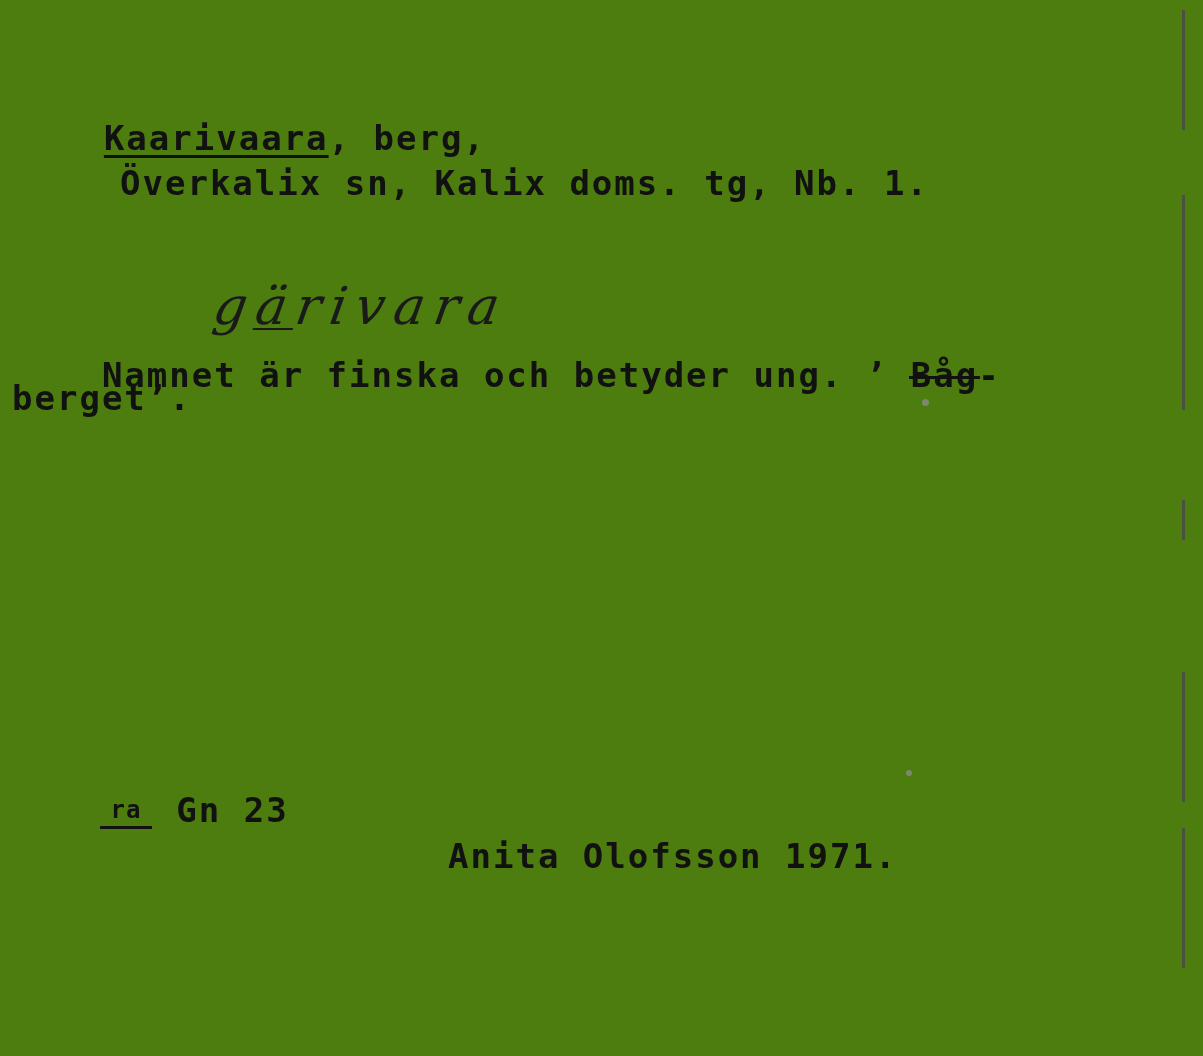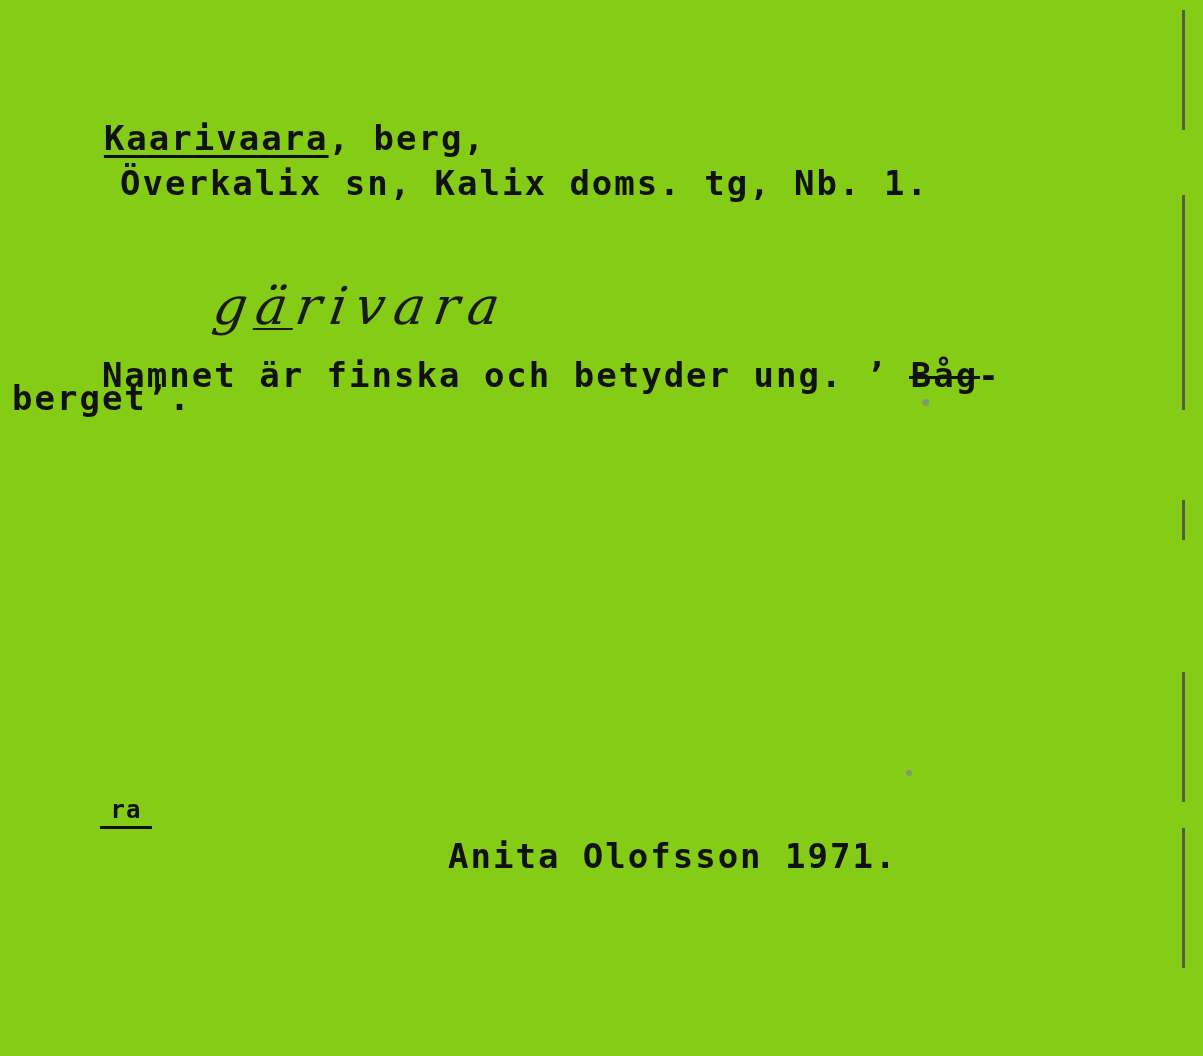--- a/index.html
+++ b/index.html
@@ -12,21 +12,21 @@
     height: 1056px;
     position: relative;
     overflow: hidden;
     font-family: "DejaVu Sans Mono", "Liberation Mono", monospace;
     color: #000000;
   }
 
   .card {
     position: absolute;
     inset: 0;
-    background: #84cc16;
+    background: #4d7c0f;
   }
 
   
   .edge-mark {
     position: absolute;
     right: 18px;
     width: 3px;
     background: #4a4a4a;
     opacity: 0.85;
   }
@@ -177,21 +177,21 @@
   </div>
 
   <div class="typed body-line-1">
     <span>Namnet är finska och betyder ung. ’ </span><span class="struck">Båg</span><span>-</span>
   </div>
 
   <div class="typed body-line-2">berget’.</div>
 
 
   <div class="typed ref-2">
-    <span class="frac"><span class="num">ra</span><span class="bar"></span></span>
+    <span class="frac"><span class="num">ra</span><span class="bar"></span></span><span> Gn 23</span>
   </div>
 
   <div class="typed signature">Anita Olofsson 1971.</div>
 
   <div class="speck" style="left:922px;top:399px;width:7px;height:7px;"></div>
   <div class="speck" style="left:906px;top:770px;width:6px;height:6px;"></div>
 
 </div>
 
 </body></html>

